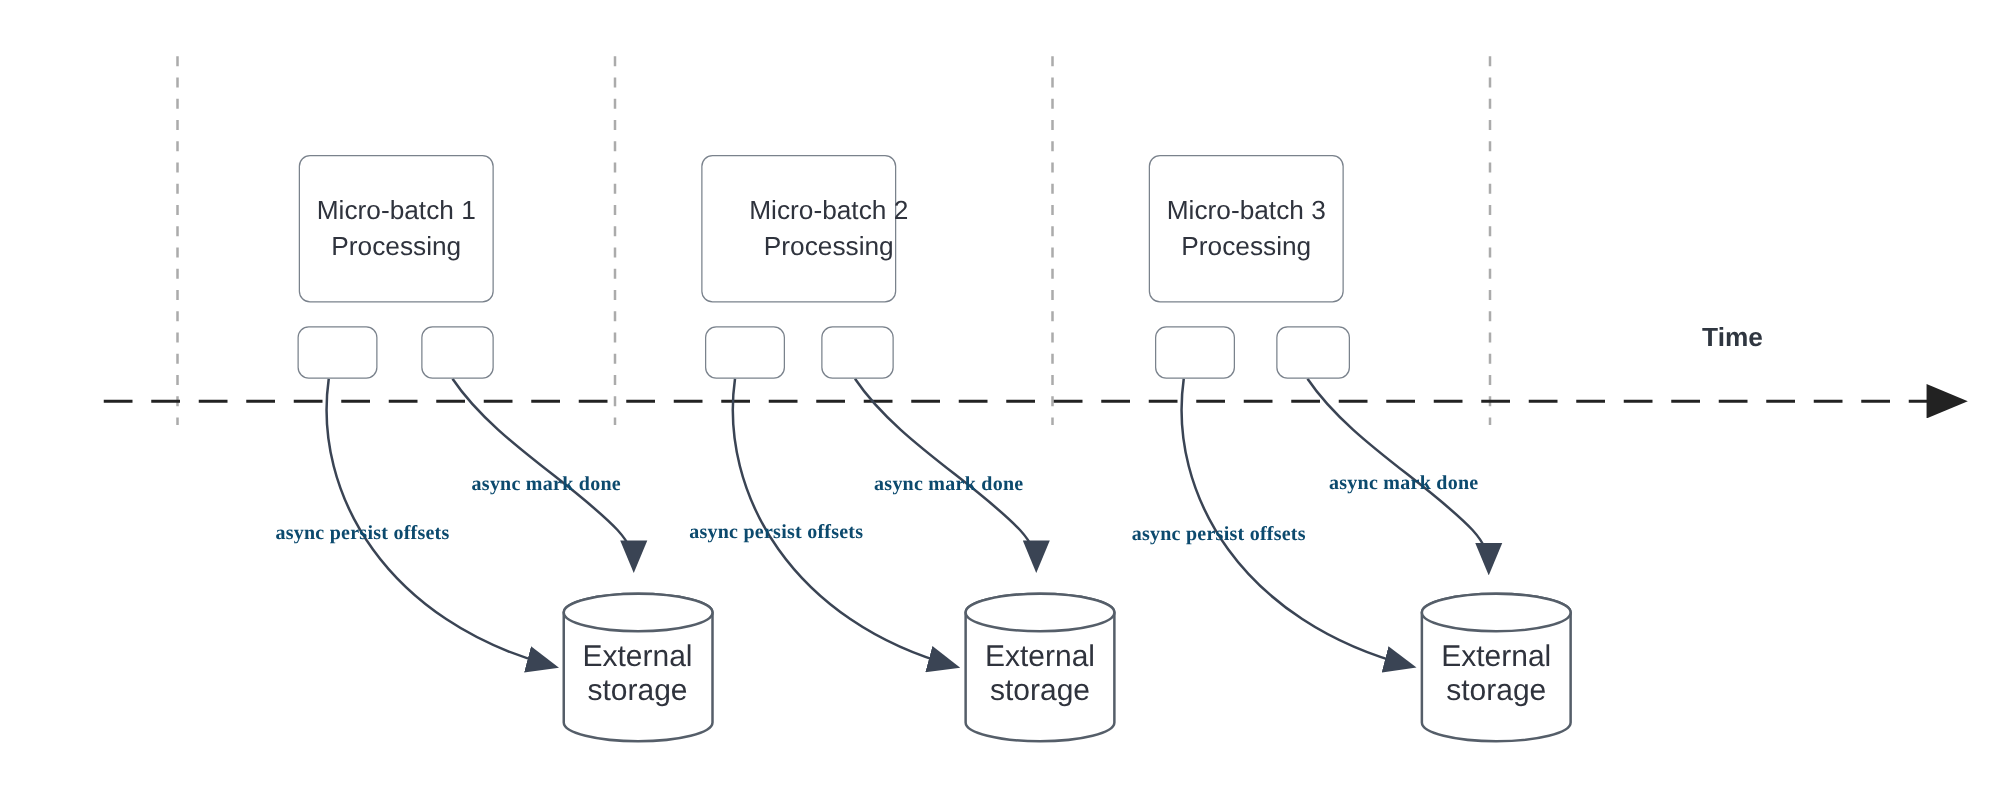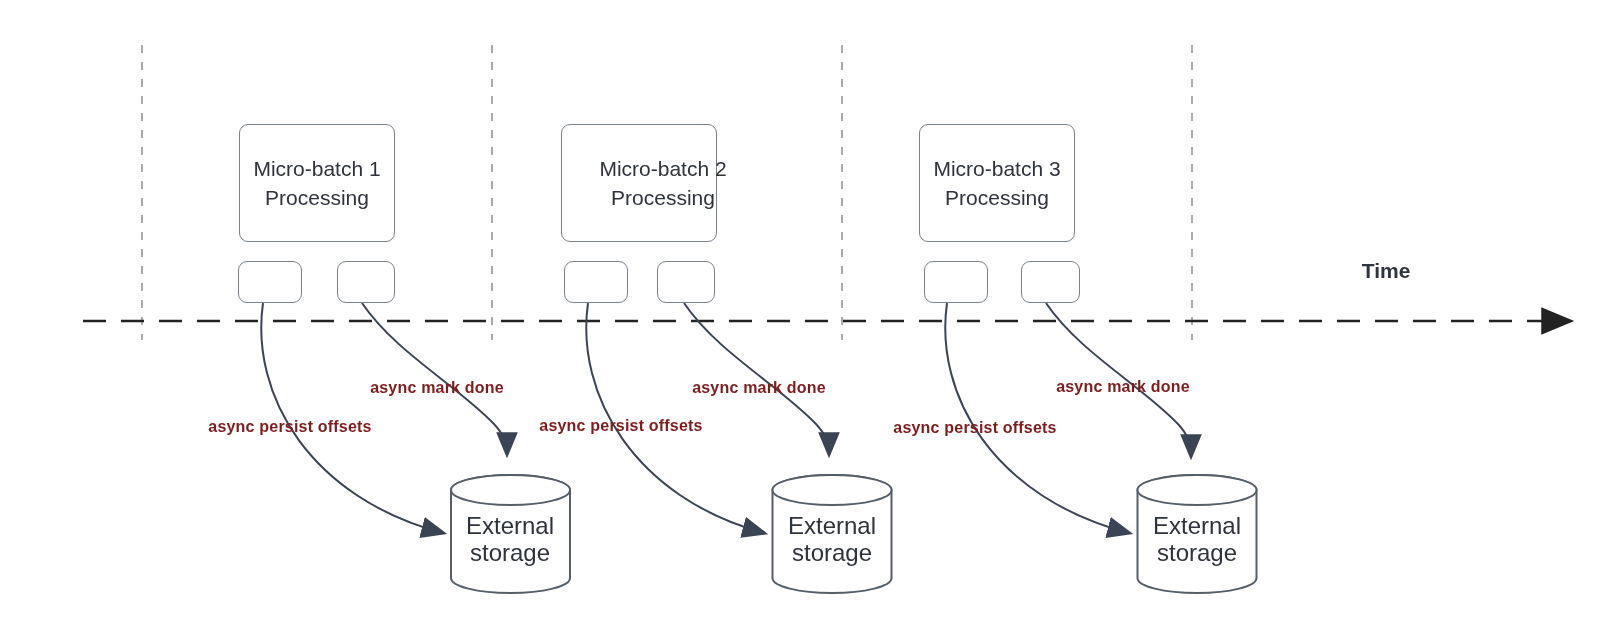--- a/index.html
+++ b/index.html
@@ -17,21 +17,21 @@
     background:#ffffff;display:flex;flex-direction:column;align-items:center;justify-content:center;
     box-sizing:border-box;
   }
   .big-box .line{font-size:21px;line-height:29px;color:#2f333d;text-align:center;white-space:nowrap;}
   .small-box{
     position:absolute;height:42px;border:1.6px solid #7a828c;border-radius:9px;
     background:#ffffff;box-sizing:border-box;
   }
   .arrow-label{
     position:absolute;transform:translate(-50%,-50%);font-size:16px;font-weight:bold;
-    color:#7f1d1d;white-space:nowrap;letter-spacing:0.2px;background:transparent;
+    color:#0c4a6e;white-space:nowrap;letter-spacing:0.2px;background:transparent;font-family:Liberation Serif, serif;
   }
   .storage-label{
     position:absolute;transform:translate(-50%,-50%);text-align:center;
     font-size:24px;line-height:27px;color:#2f333d;white-space:nowrap;
   }
   .time-label{
     position:absolute;transform:translate(-50%,-50%);font-size:21px;color:#2f3640;white-space:nowrap;
   }
 </style>
 </head>

